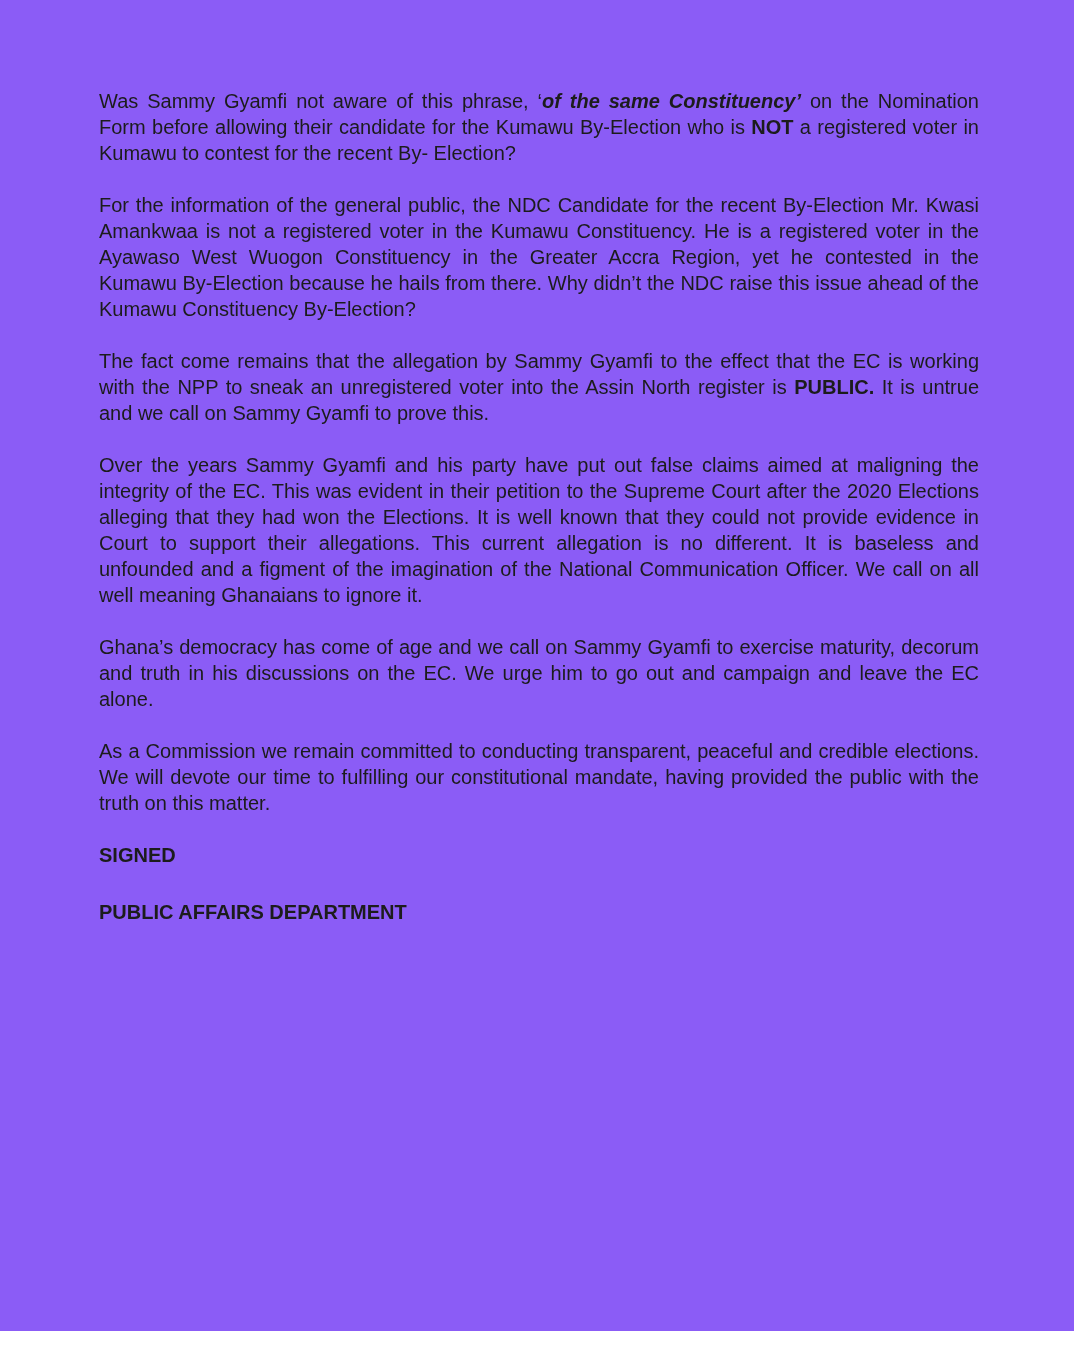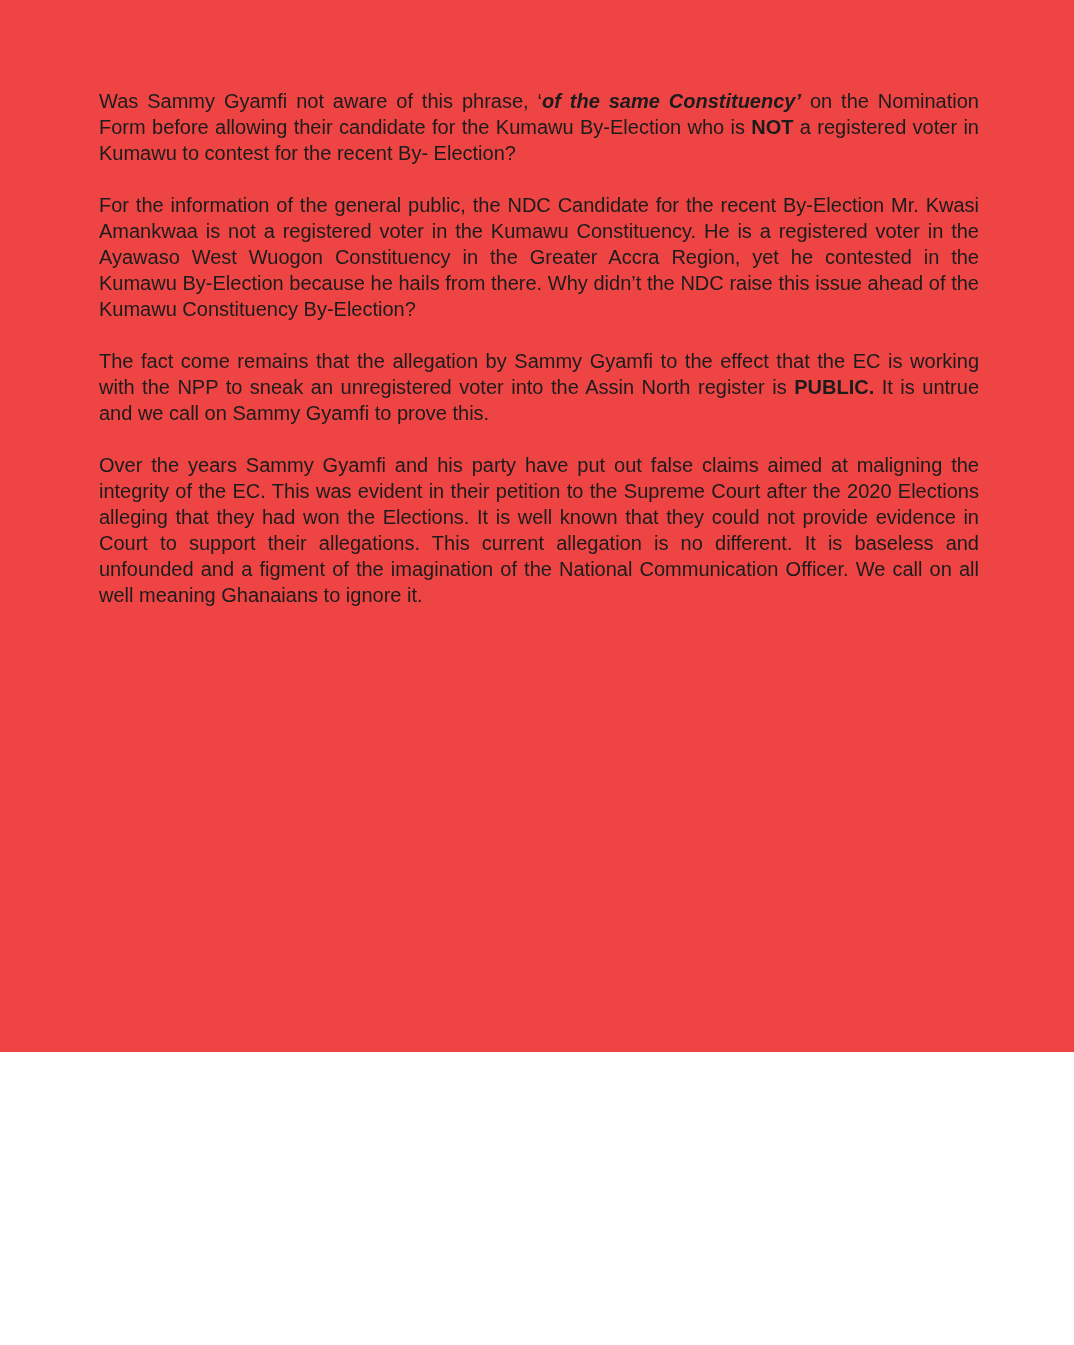--- a/index.html
+++ b/index.html
@@ -4,22 +4,22 @@
 <style>
   * { margin: 0; padding: 0; box-sizing: border-box; }
   html, body {
     width: 1074px;
     background: #ffffff;
     font-family: "Liberation Sans", sans-serif;
   }
   .doc-page {
     position: relative;
     width: 1074px;
-    height: 1052px;
-    background: #ef4444;
+    height: 1331px;
+    background: #8b5cf6;
     overflow: hidden;
   }
   .doc-content {
     position: absolute;
     left: 99px;
     top: 88px;
     width: 880px;
     color: #1c1c1c;
     font-size: 20px;
     line-height: 26px;
@@ -46,18 +46,22 @@
   <div class="doc-content">
 
     <p class="para"><span>Was Sammy Gyamfi not aware of this phrase, ‘</span><span class="bi">of the same Constituency’</span><span> on the Nomination Form before allowing their candidate for the Kumawu By-Election who is </span><span class="b">NOT</span><span> a registered voter in Kumawu to contest for the recent By- Election?</span></p>
 
     <p class="para">For the information of the general public, the NDC Candidate for the recent By-Election Mr. Kwasi Amankwaa is not a registered voter in the Kumawu Constituency. He is a registered voter in the Ayawaso West Wuogon Constituency in the Greater Accra Region, yet he contested in the Kumawu By-Election because he hails from there. Why didn’t the NDC raise this issue ahead of the Kumawu Constituency By-Election?</p>
 
     <p class="para"><span>The fact come remains that the allegation by Sammy Gyamfi to the effect that the EC is working with the NPP to sneak an unregistered voter into the Assin North register is </span><span class="b">PUBLIC.</span><span> It is untrue and we call on Sammy Gyamfi to prove this.</span></p>
 
     <p class="para">Over the years Sammy Gyamfi and his party have put out false claims aimed at maligning the integrity of the EC. This was evident in their petition to the Supreme Court after the 2020 Elections alleging that they had won the Elections. It is well known that they could not provide evidence in Court to support their allegations. This current allegation is no different. It is baseless and unfounded and a figment of the imagination of the National Communication Officer. We call on all well meaning Ghanaians to ignore it.</p>
 
+    <p class="para">Ghana’s democracy has come of age and we call on Sammy Gyamfi to exercise maturity, decorum and truth in his discussions on the EC. We urge him to go out and campaign and leave the EC alone.</p>
 
+    <p class="para">As a Commission we remain committed to conducting transparent, peaceful and credible elections. We will devote our time to fulfilling our constitutional mandate, having provided the public with the truth on this matter.</p>
 
+    <p class="sig sig-first">SIGNED</p>
 
+    <p class="sig">PUBLIC AFFAIRS DEPARTMENT</p>
 
   </div>
 </div>
 
 </body></html>

